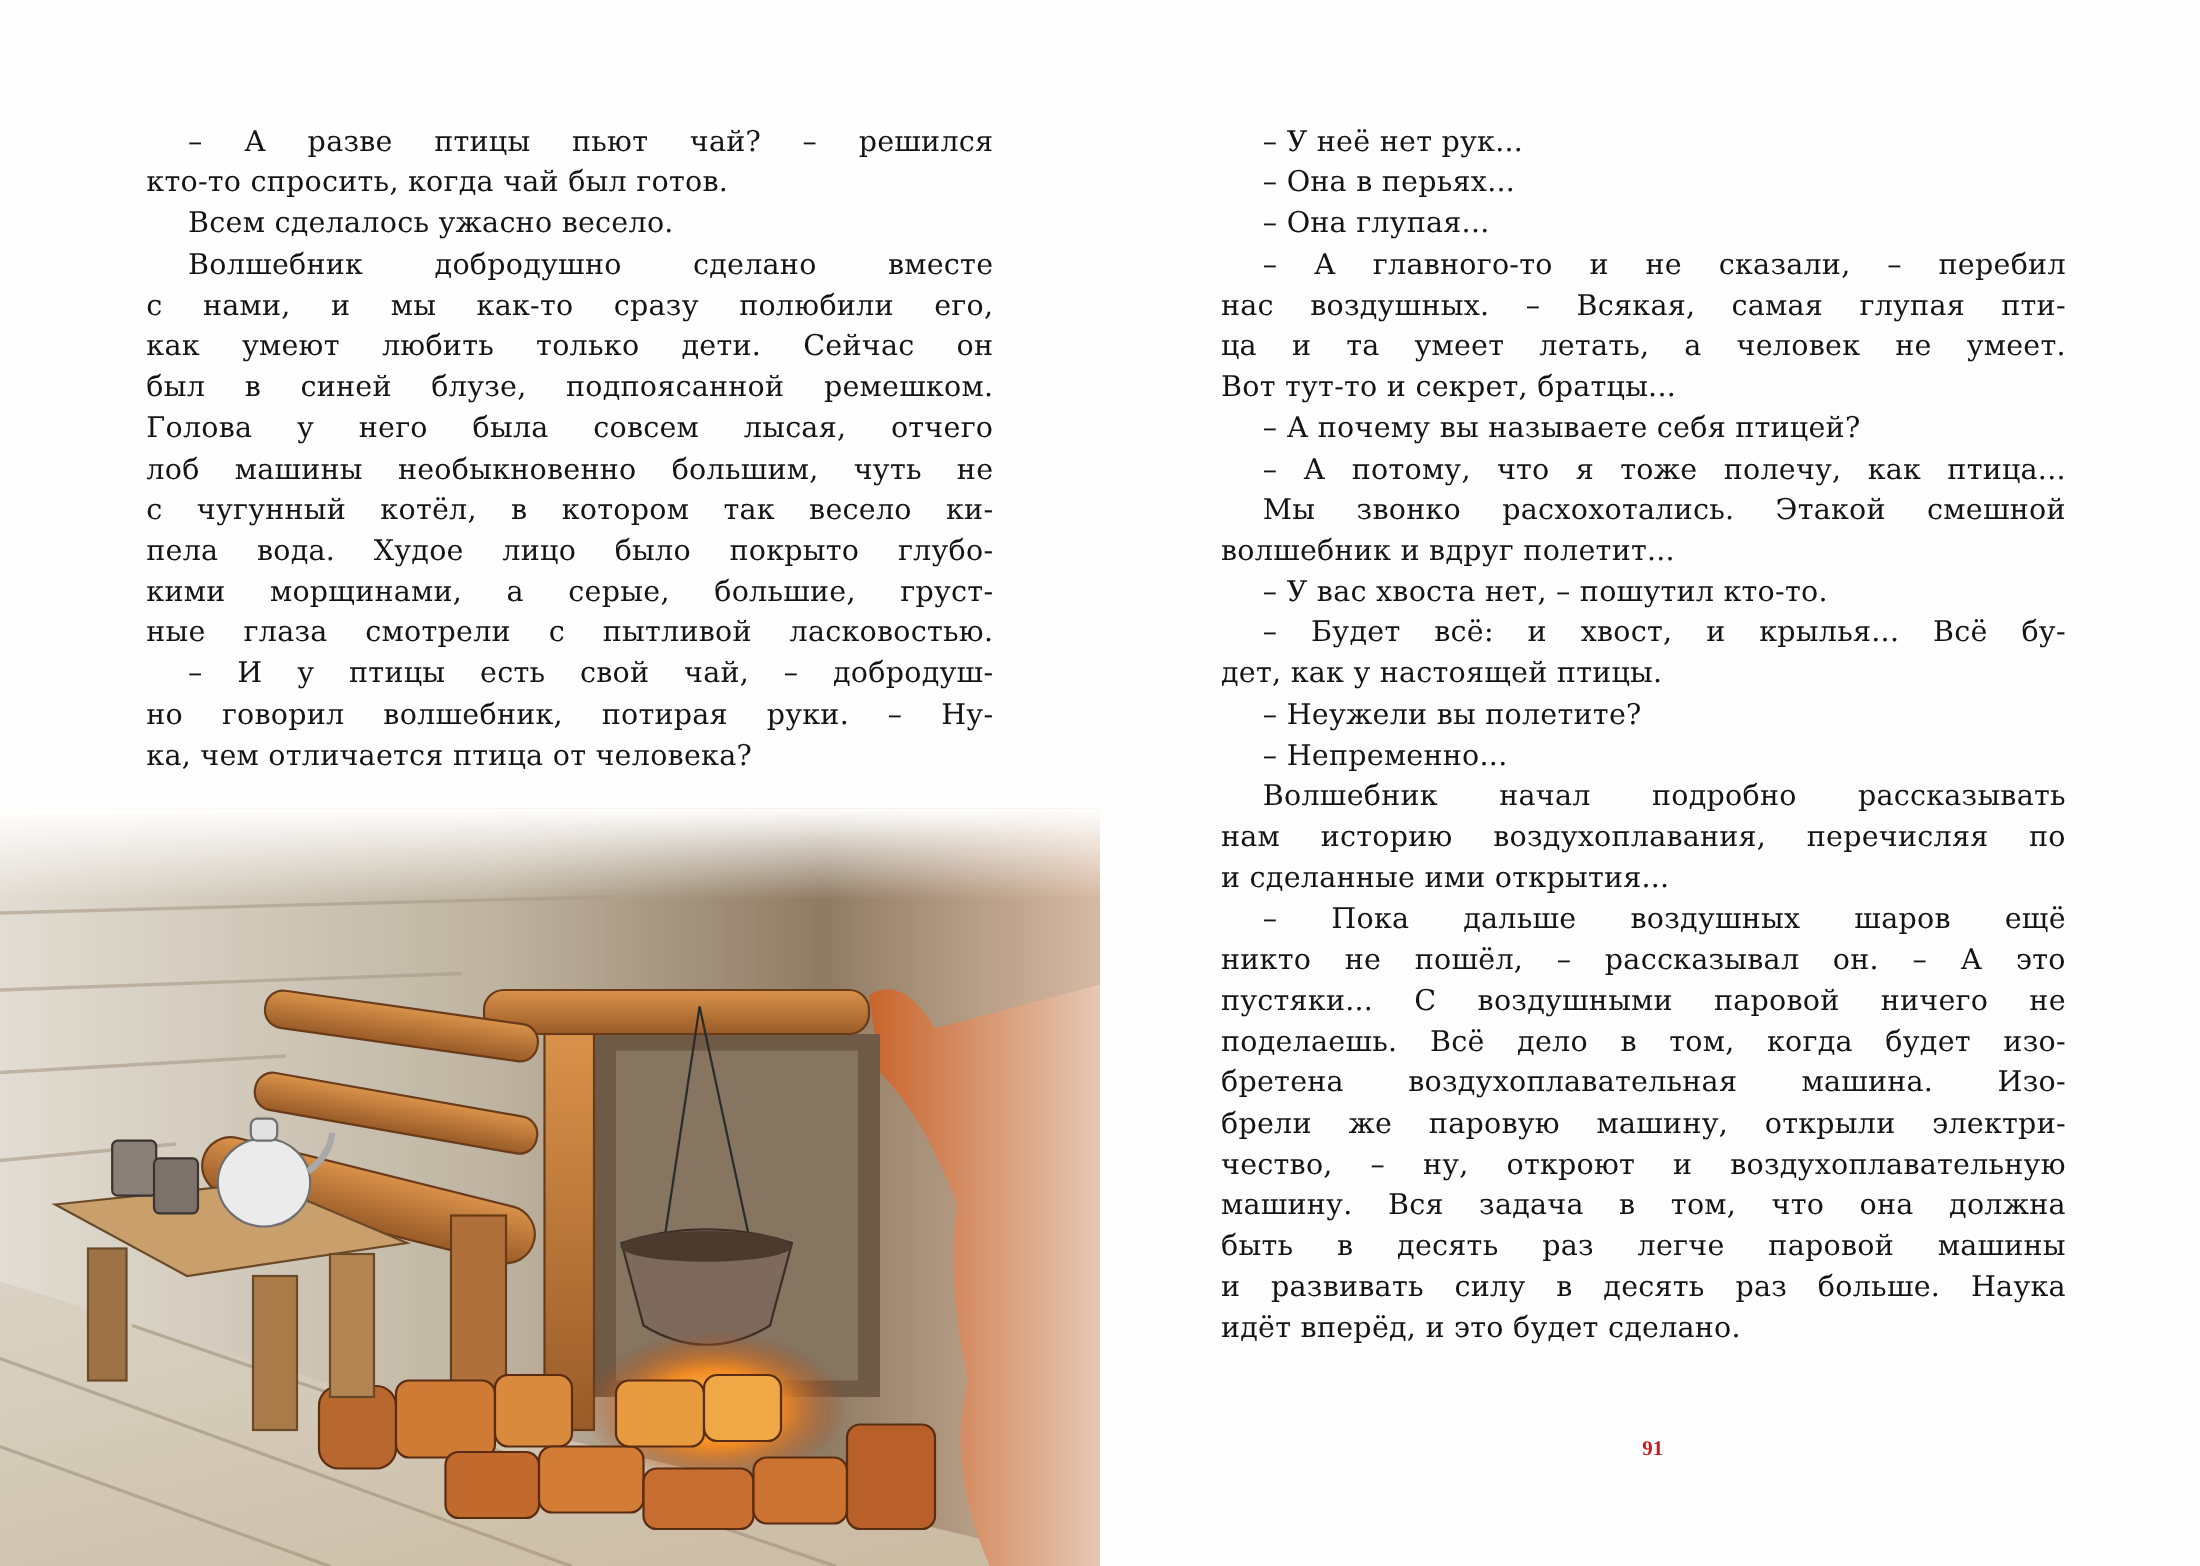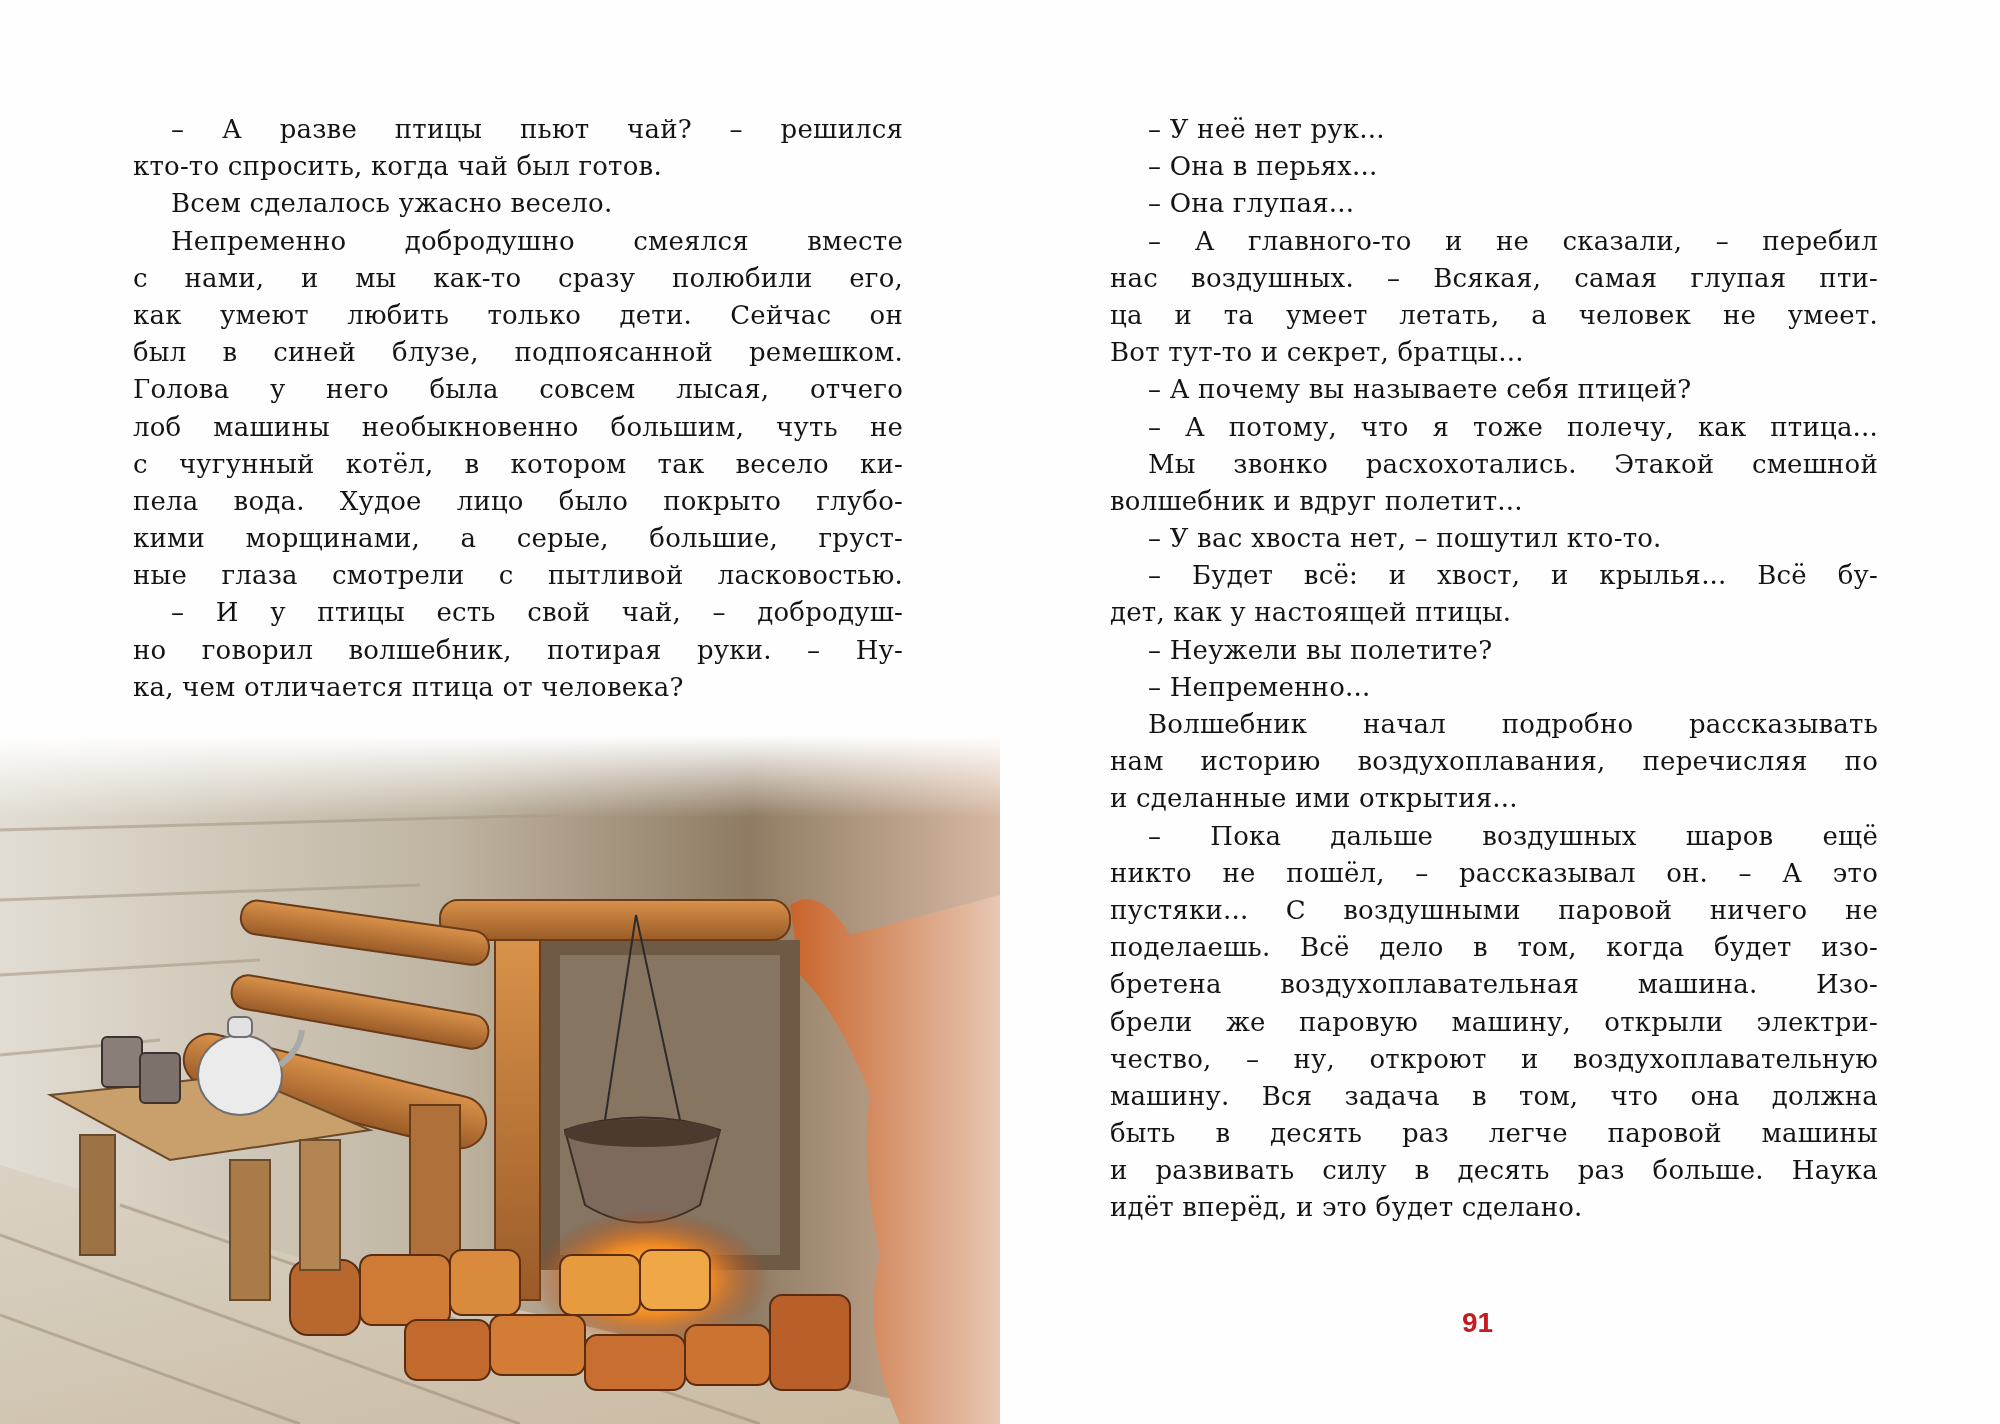--- a/index.html
+++ b/index.html
@@ -13,39 +13,39 @@
     font-family: "DejaVu Serif", "Liberation Serif", serif;
     font-size: 26px; line-height: 37.2px; color: #141414;
     letter-spacing: 0.2px;
   }
   .col-left { left: 133px; width: 770px; }
   .col-right { left: 97px; width: 768px; margin-left: 13px; }
   .line { display: block; height: 37.2px; white-space: nowrap; }
   .line.j { text-align: justify; text-align-last: justify; white-space: normal; overflow: hidden; }
   .line.ind { text-indent: 38px; }
   .page-number {
-    position: absolute; left: 462px; top: 1307px; width: 50px; text-align: left;
-    font-family: Liberation Sans, sans-serif; font-weight: bold;
-    font-size: 28px; color: #c41a22;
+    position: absolute; left: 462px; top: 1307px; width: 50px; text-align: right;
+    font-family: Liberation Serif, serif; font-weight: bold;
+    font-size: 19px; color: #c41a22;
   }
   
   .illustration { position: absolute; left: 0; top: 735px; width: 1000px; height: 689px; overflow: hidden; }
   .illustration svg { display: block; }
 </style>
 </head>
 <body>
 
 <div class="spread">
 
   <div class="page page-left">
     <div class="column col-left" id="col-left">
         <span class="line j ind">– А разве птицы пьют чай? – решился</span>
         <span class="line">кто-то спросить, когда чай был готов.</span>
         <span class="line ind">Всем сделалось ужасно весело.</span>
-        <span class="line j ind">Непременно добродушно смеялся вместе</span>
+        <span class="line j ind">Волшебник добродушно сделано вместе</span>
         <span class="line j">с нами, и мы как-то сразу полюбили его,</span>
         <span class="line j">как умеют любить только дети. Сейчас он</span>
         <span class="line j">был в синей блузе, подпоясанной ремешком.</span>
         <span class="line j">Голова у него была совсем лысая, отчего</span>
         <span class="line j">лоб машины необыкновенно большим, чуть не</span>
         <span class="line j">с чугунный котёл, в котором так весело ки-</span>
         <span class="line j">пела вода. Худое лицо было покрыто глубо-</span>
         <span class="line j">кими морщинами, а серые, большие, груст-</span>
         <span class="line j">ные глаза смотрели с пытливой ласковостью.</span>
         <span class="line j ind">– И у птицы есть свой чай, – добродуш-</span>

